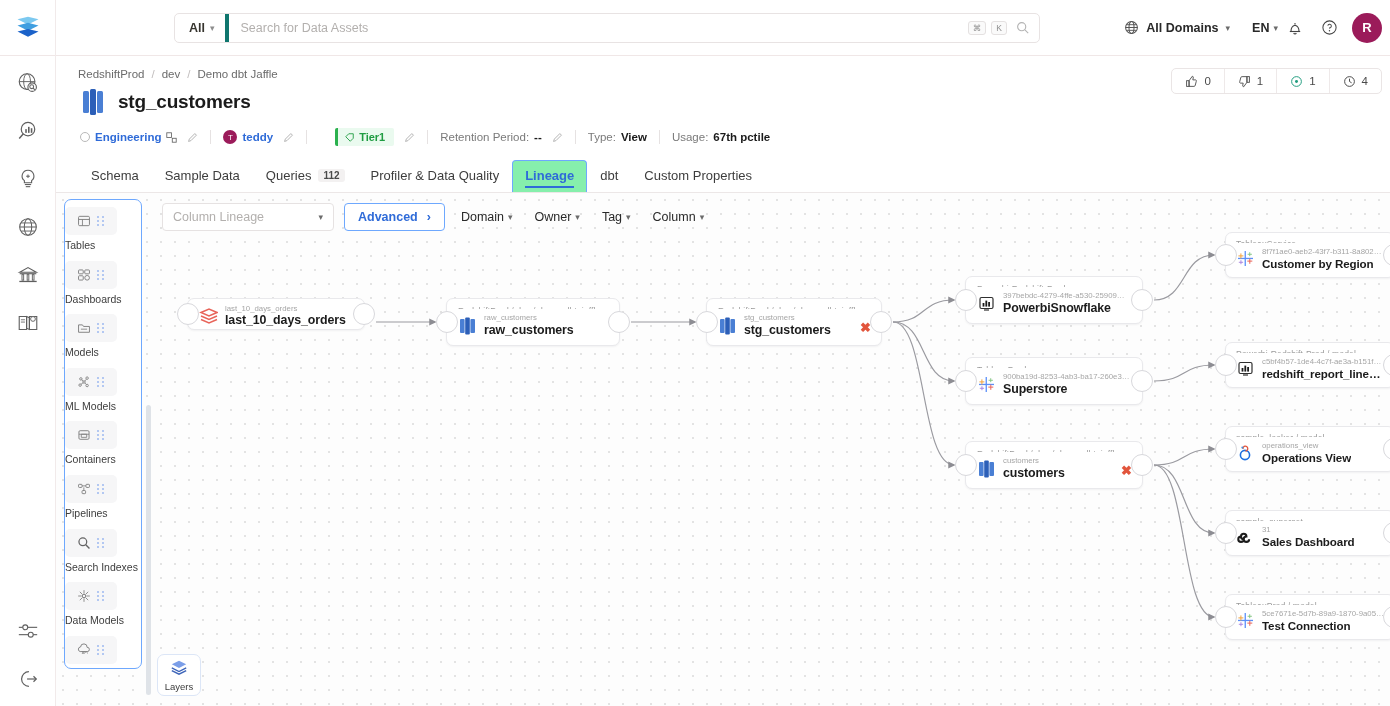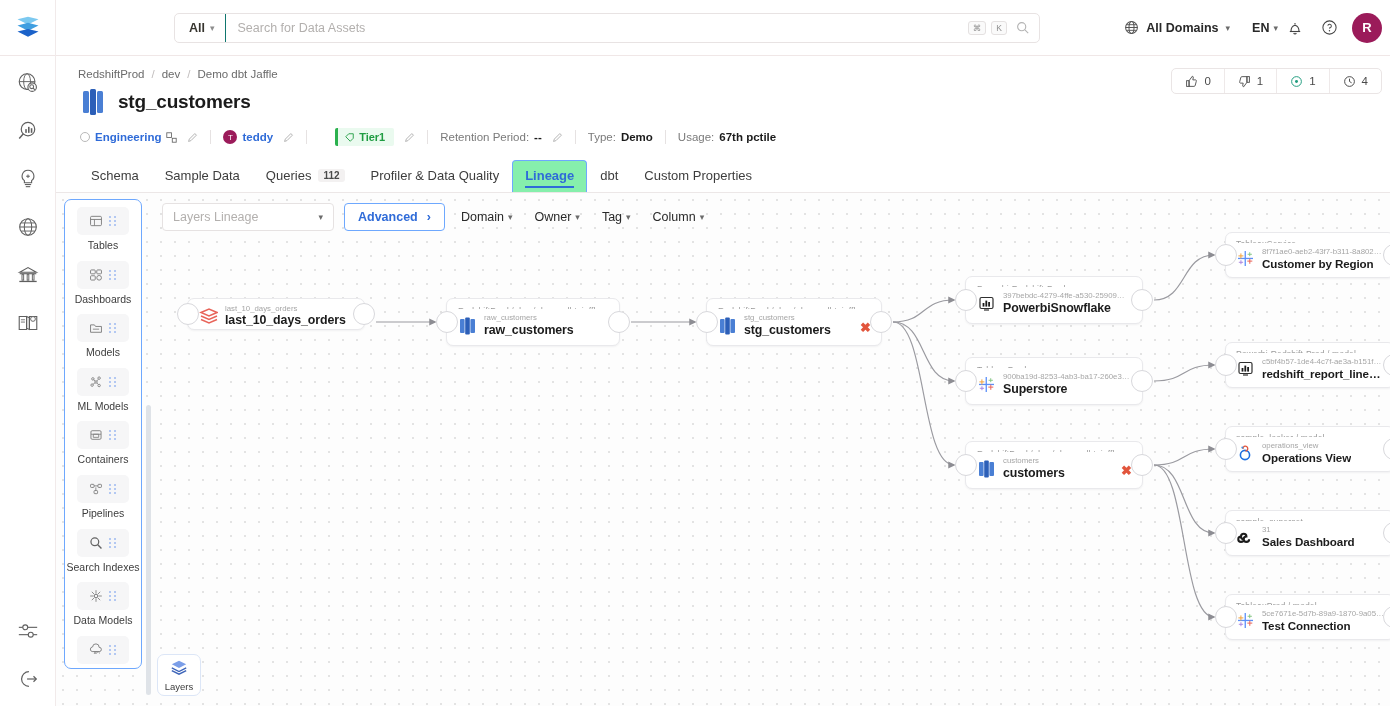--- a/index.html
+++ b/index.html
@@ -27,21 +27,21 @@
   .search-wrap {
     margin-left: 118px;
     display: flex; align-items: center;
     width: 866px; height: 30px;
     border: 1px solid #e8e3e3; border-radius: 5px; background: #fff;
   }
   .search-scope {
     display: flex; align-items: center; gap: 5px;
     padding: 0 10px 0 14px; height: 100%;
     font-size: 12.5px; color: #37352f; font-weight: 600;
-    border-right: 1px solid #0f766e; cursor: pointer;
+    border-right: 4px solid #0f766e; cursor: pointer;
   }
   .search-scope .chev { font-size: 9px; color: #8e8e8e; font-weight: 400; }
   .search-input {
     flex: 1; border: 0; outline: none; background: transparent;
     font-size: 12.5px; color: #37352f; padding: 0 12px;
     font-family: "Liberation Sans", sans-serif;
   }
   .search-input::placeholder { color: #b3b0ae; }
   .search-right { display: flex; align-items: center; gap: 5px; padding-right: 10px; }
   .kbd {
@@ -152,21 +152,21 @@
   }
   .filt { display: flex; align-items: center; gap: 4px; font-size: 12.5px; color: #292929; cursor: pointer; padding: 0 6px; }
 
   
   .palette {
     position: absolute; left: 8px; top: 6px; width: 78px;
     border: 1.5px solid #6ea8fe; border-radius: 7px; background: #fff;
     padding: 7px 0 4px 0; display: flex; flex-direction: column; align-items: center;
     gap: 2px; z-index: 14; max-height: 476px; overflow: hidden;
   }
-  .pal-item { display: flex; flex-direction: column; align-items: center; width: 100%; }
+  .pal-item { display: flex; flex-direction: column; align-items: flex-start; width: 100%; }
   .pal-box {
     width: 52px; height: 28px; background: #f6f6f7; border-radius: 5px;
     display: flex; align-items: center; justify-content: center; gap: 6px; cursor: grab;
   }
   .pal-ic { width: 14px; height: 14px; opacity: .75; }
   .dots { display: grid; grid-template-columns: 3px 3px; gap: 2px; }
   .dots i { width: 2px; height: 2px; border-radius: 50%; background: #9db9f0; display: block; }
   .pal-lb { font-size: 10.5px; color: #3d3d3d; margin: 4px 0 7px; text-align: center; line-height: 1.2; }
   .pal-scroll {
     position: absolute; right: -10px; top: 4px; width: 5px; height: 280px;
@@ -409,21 +409,21 @@
         <div class="meta-chip">
           <span class="muted">Retention Period:</span>
           <span class="strong">--</span>
           <svg class="pen" viewBox="0 0 14 14">
             <path d="M2 12 l1-3 L10 2 l2 2 l-7 7 Z" fill="none" stroke="#555" stroke-width="1.1"></path>
           </svg>
         </div>
         <div class="meta-div"></div>
         <div class="meta-chip">
           <span class="muted">Type:</span>
-          <span class="strong">Demo</span>
+          <span class="strong">View</span>
         </div>
         <div class="meta-div"></div>
         <div class="meta-chip">
           <span class="muted">Usage:</span>
           <span class="strong">67th pctile</span>
         </div>
       </div>
 
       <div class="votebox">
         <div class="vote-item">
@@ -496,21 +496,21 @@
             <path d="M 837 129 C 870.55 129, 864.45 272, 898 272" fill="none" stroke="#9a9aa0" stroke-width="1.2" marker-end="url(#ar)"></path>
             <path d="M 1098 107 C 1131 107, 1125 62, 1158 62" fill="none" stroke="#9a9aa0" stroke-width="1.2" marker-end="url(#ar)"></path>
             <path d="M 1098 188 C 1131 188, 1125 172, 1158 172" fill="none" stroke="#9a9aa0" stroke-width="1.2" marker-end="url(#ar)"></path>
             <path d="M 1098 272 C 1131 272, 1125 256, 1158 256" fill="none" stroke="#9a9aa0" stroke-width="1.2" marker-end="url(#ar)"></path>
             <path d="M 1098 272 C 1131 272, 1125 340, 1158 340" fill="none" stroke="#9a9aa0" stroke-width="1.2" marker-end="url(#ar)"></path>
             <path d="M 1098 272 C 1131 272, 1125 424, 1158 424" fill="none" stroke="#9a9aa0" stroke-width="1.2" marker-end="url(#ar)"></path>
           </svg>
 
         <div class="lin-toolbar">
           <div class="lin-search">
-            <span>Layers Lineage</span>
+            <span>Column Lineage</span>
             <span class="chevd">▾</span>
           </div>
           <div class="adv-btn">
             <span>Advanced</span>
             <span>›</span>
           </div>
           <div class="filt">
             <span>Domain</span>
             <span class="chevd">▾</span>
           </div>

